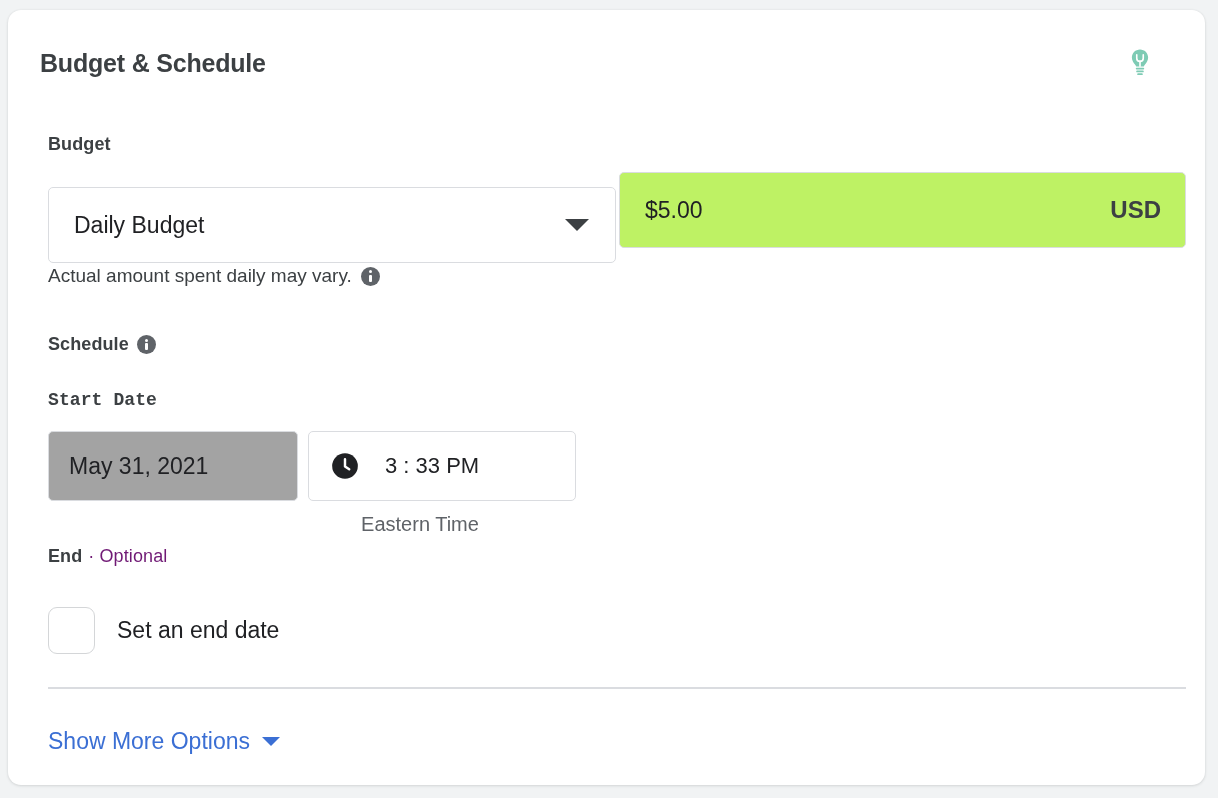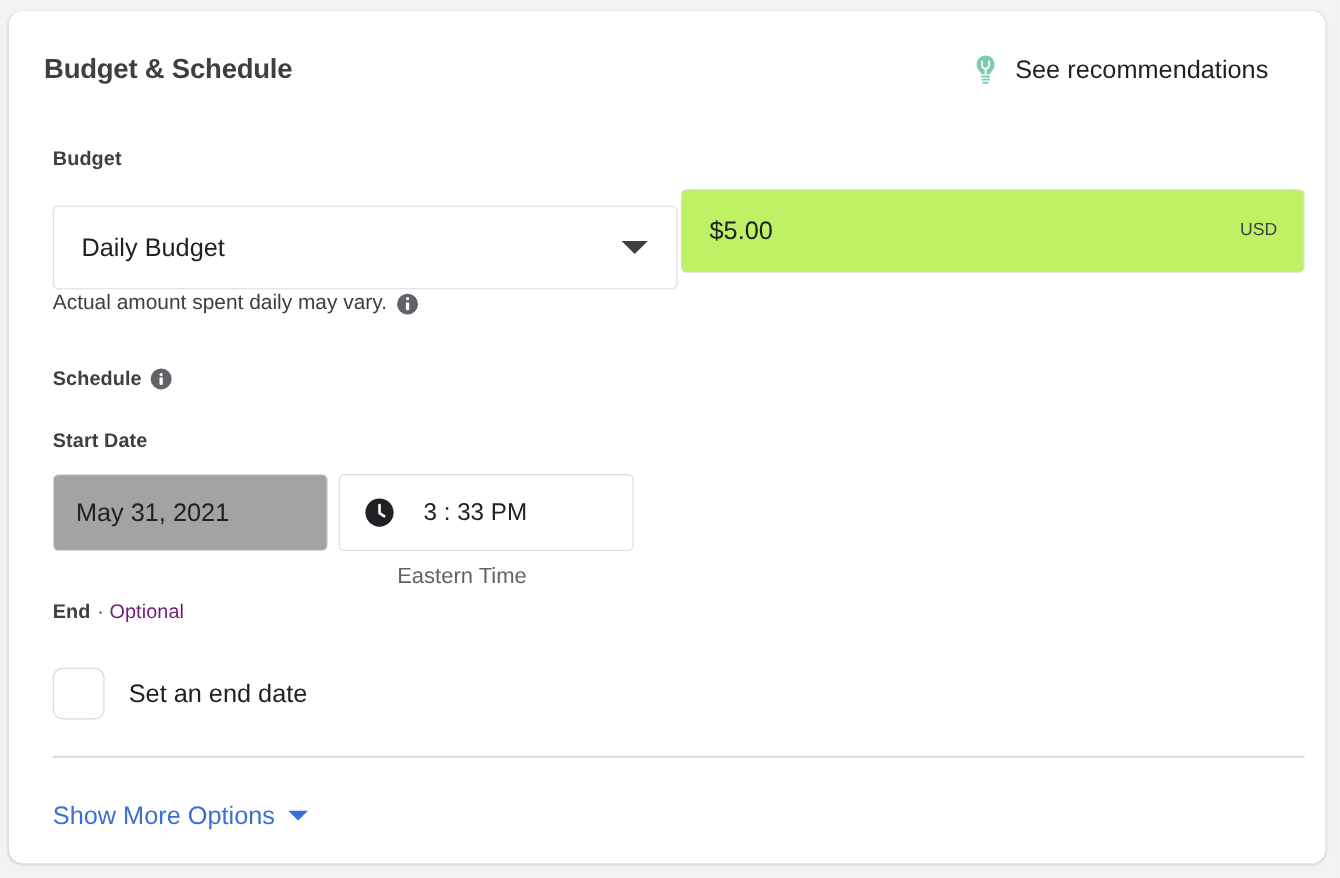--- a/index.html
+++ b/index.html
@@ -73,21 +73,21 @@
   .field-label {
     position: absolute;
     font-size: 18px;
     font-weight: bold;
     color: #3c4043;
     letter-spacing: 0.1px;
     white-space: nowrap;
   }
   .label-budget   { left: 40px; top: 124px; }
   .label-schedule { left: 40px; top: 324px; display: flex; align-items: center; gap: 8px; }
-  .label-startdate{ left: 40px; top: 380px; }
+  .label-startdate{ left: 40px; top: 380px; font-family: Liberation Mono, monospace; }
   .label-end      { left: 40px; top: 536px; display: flex; align-items: flex-end; gap: 0px; }
   .end-optional {
     color: #701a75;
     font-weight: normal;
     font-size: 18px;
     margin-left: 6px;
     white-space: nowrap;
   }
 
   
@@ -181,23 +181,24 @@
     transform: translateY(-50%);
     font-size: 23px;
     color: #202124;
     white-space: nowrap;
   }
   .amount-currency {
     position: absolute;
     right: 24px;
     top: 50%;
     transform: translateY(-50%);
-    font-size: 16px;
+    font-size: 24px;
     color: #3c4043;
     white-space: nowrap;
+    font-weight: bold;
   }
 
   .budget-help {
     position: absolute;
     left: 40px;
     top: 255px;
     display: flex;
     align-items: center;
     gap: 9px;
     font-size: 19px;
@@ -334,21 +335,20 @@
 
     <div class="recommend">
       <svg class="bulb-icon" viewBox="0 0 24 26">
         <path d="M12 1.5c-4.2 0-7.5 3.3-7.5 7.4 0 2.7 1.4 4.7 2.7 6.2.7.8 1.1 1.4 1.3 2h7c.2-.6.6-1.2 1.3-2 1.3-1.5 2.7-3.5 2.7-6.2 0-4.1-3.3-7.4-7.5-7.4z" fill="#7ecbb4"></path>
         <rect x="8.1" y="18.3" width="7.8" height="1.6" rx="0.8" fill="#7ecbb4"></rect>
         <rect x="8.5" y="20.9" width="7" height="1.6" rx="0.8" fill="#7ecbb4"></rect>
         <rect x="9.4" y="23.4" width="5.2" height="1.7" rx="0.85" fill="#7ecbb4"></rect>
         <path d="M9 6.4v3.1c0 1.6 1.3 2.9 2.9 2.9h.2c1.6 0 2.9-1.3 2.9-2.9V6.4" fill="none" stroke="#ffffff" stroke-width="1.5" stroke-linecap="round"></path>
         <line x1="12" y1="12.2" x2="12" y2="16.9" stroke="#ffffff" stroke-width="1.5" stroke-linecap="round"></line>
       </svg>
-      <span class="recommend-label">See recommendations</span>
     </div>
   </div>
 
   <div class="field-label label-budget">Budget</div>
 
   <div class="budget-row">
     <div class="select-box">
       <span class="select-value">Daily Budget</span>
       <span class="caret-down"></span>
     </div>

